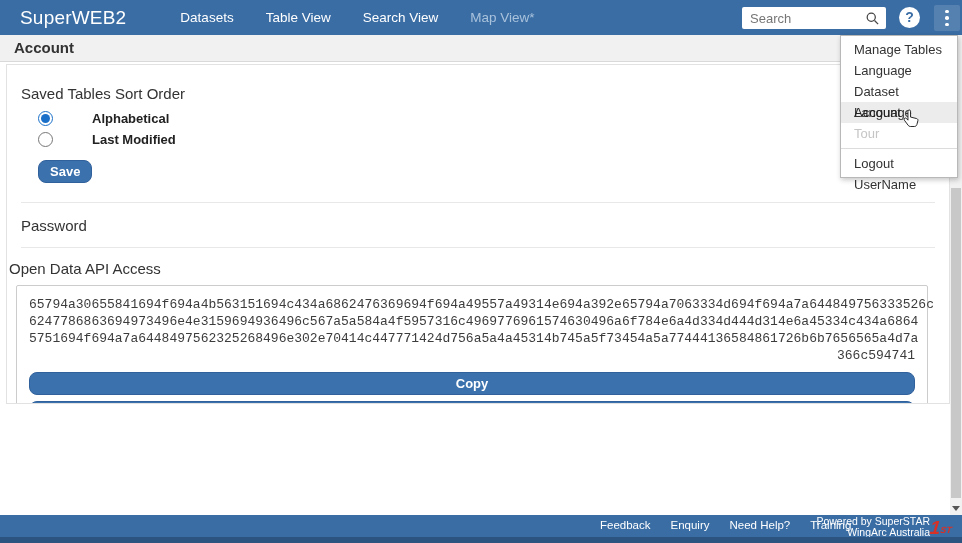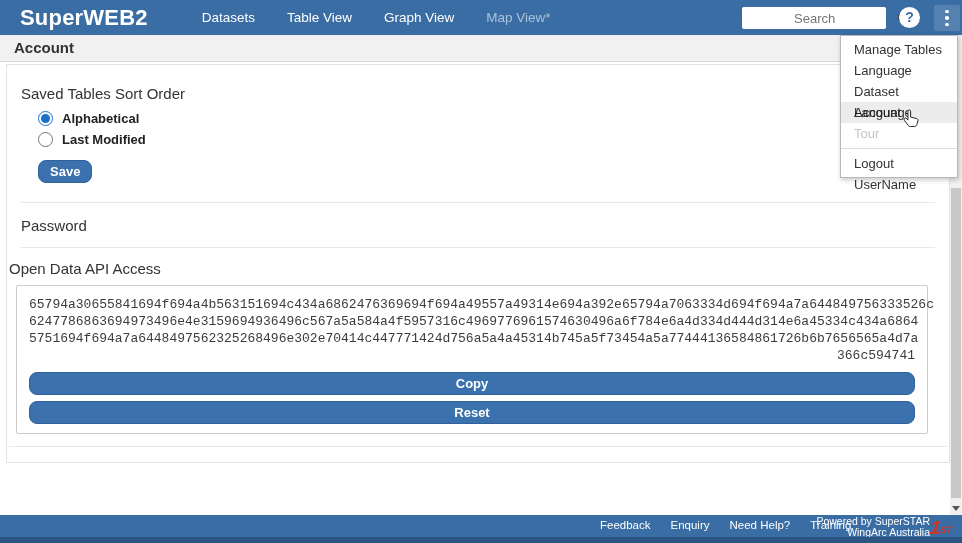--- a/index.html
+++ b/index.html
@@ -5,50 +5,50 @@
   * { box-sizing: border-box; }
   html,body { margin:0; padding:0; }
   body {
     width:962px; height:543px; overflow:hidden; position:relative;
     font-family:"Liberation Sans", sans-serif; background:#fff;
   }
 
   
   .navbar { position:absolute; left:0; top:0; width:962px; height:35px;
     background:#3a6da4; display:flex; align-items:center; }
-  .brand { color:#fff; font-size:22px; font-weight:bold; margin-left:20px; letter-spacing:.2px;text-align:right; }
+  .brand { color:#fff; font-size:19px; font-weight:normal; margin-left:20px; letter-spacing:.2px;text-align:right; }
   .nav-items { display:flex; margin-left:38px; }
   .nav-item { color:#fff; font-size:13.5px; padding:0 16px; cursor:pointer; }
   .nav-item.muted { color:#a9c2dc; }
   .searchbox { position:absolute; left:742px; top:7px; width:144px; height:22px;
     background:#fff; border-radius:2px; display:flex; align-items:center; }
   .searchbox input { border:none; outline:none; flex:1; font-size:13px; padding:0 4px 0 8px;
-    font-family:"Liberation Sans", sans-serif; color:#701a75; background:transparent; width:110px;margin-left:44px;}
+    font-family:"Liberation Sans", sans-serif; color:#701a75; background:transparent; width:110px;}
   .searchbox input::placeholder { color:#767676; }
   .search-icon { margin-right:6px; display:flex; }
   .help-btn { position:absolute; left:899px; top:7px; width:21px; height:21px; border-radius:50%;
     background:#fff; color:#3a6da4; font-size:14px; font-weight:bold; text-align:center;
     line-height:21px; cursor:pointer; }
   .kebab-btn { position:absolute; left:934px; top:5px; width:26px; height:26px; border-radius:2px;
     background:rgba(255,255,255,.14); display:flex; flex-direction:column; align-items:center;
     justify-content:center; gap:3px; cursor:pointer; }
   .kebab-btn i { width:3.5px; height:3.5px; border-radius:50%; background:#fff; }
 
   
   .page-bar { position:absolute; left:0; top:35px; width:950px; height:27px; background:#f1f1f1;
     border-bottom:1px solid #d9d9d9; }
   .page-bar span { font-size:15px; font-weight:bold; color:#333; margin-left:14px; line-height:26px; display:inline-block; }
 
   
-  .panel { position:absolute; left:6px; top:64px; width:944px; height:399px;
+  .panel { position:absolute; left:6px; top:64px; width:944px; height:340px;
     background:#fff; border:1px solid #e2e2e2; overflow:hidden; }
   .section-heading { font-size:15px; font-weight:normal; color:#333; margin:0; }
   .sec-pad { padding:0 14px; }
   .sec-flush { padding:0 2px; }
-  .radio-row { display:flex; align-items:center; margin:9px 0 0 17px; }
+  .radio-row { display:flex; align-items:center; margin:9px 0 0 17px;gap:30px; }
   .radio-row input[type=radio]{ width:15px; height:15px; accent-color:#1a70c8; margin:0 9px 0 0; }
   .radio-row label { font-size:13px; font-weight:bold; color:#222; }
   .btn { background:#3b71ad; color:#fff; border:1px solid #31619c; border-radius:8px;
     font-weight:bold; font-size:13px; padding:3px 11px; cursor:pointer;
     font-family:"Liberation Sans", sans-serif; }
   .divider { border:none; border-top:1px solid #e8e8e8; margin:0; }
   .link { color:#3b73b9; font-size:13px; cursor:pointer; text-decoration:none; }
   .token-box { margin:8px 19px 0 7px; border:1px solid #ccc; border-radius:2px;
     padding:10px 12px 9px 12px; background:#fff; }
   .token-line { font-family:"Liberation Mono","DejaVu Sans Mono", monospace;
@@ -85,21 +85,21 @@
   .cursor { position:absolute; left:901px; top:106px; z-index:11; }
 </style>
 </head>
 <body>
 
 <div class="navbar">
   <div class="brand">SuperWEB2</div>
   <div class="nav-items">
     <div class="nav-item">Datasets</div>
     <div class="nav-item">Table View</div>
-    <div class="nav-item">Graph View</div>
+    <div class="nav-item">Search View</div>
     <div class="nav-item muted">Map View*</div>
   </div>
   <div class="searchbox">
     <input type="text" placeholder="Search" style="">
     <span class="search-icon">
       <svg width="15" height="15" viewBox="0 0 24 24">
         <circle cx="10" cy="10" r="6.5" fill="none" stroke="#444" stroke-width="2"></circle>
         <line x1="15.2" y1="15.2" x2="21" y2="21" stroke="#444" stroke-width="2"></line>
       </svg>
     </span>

